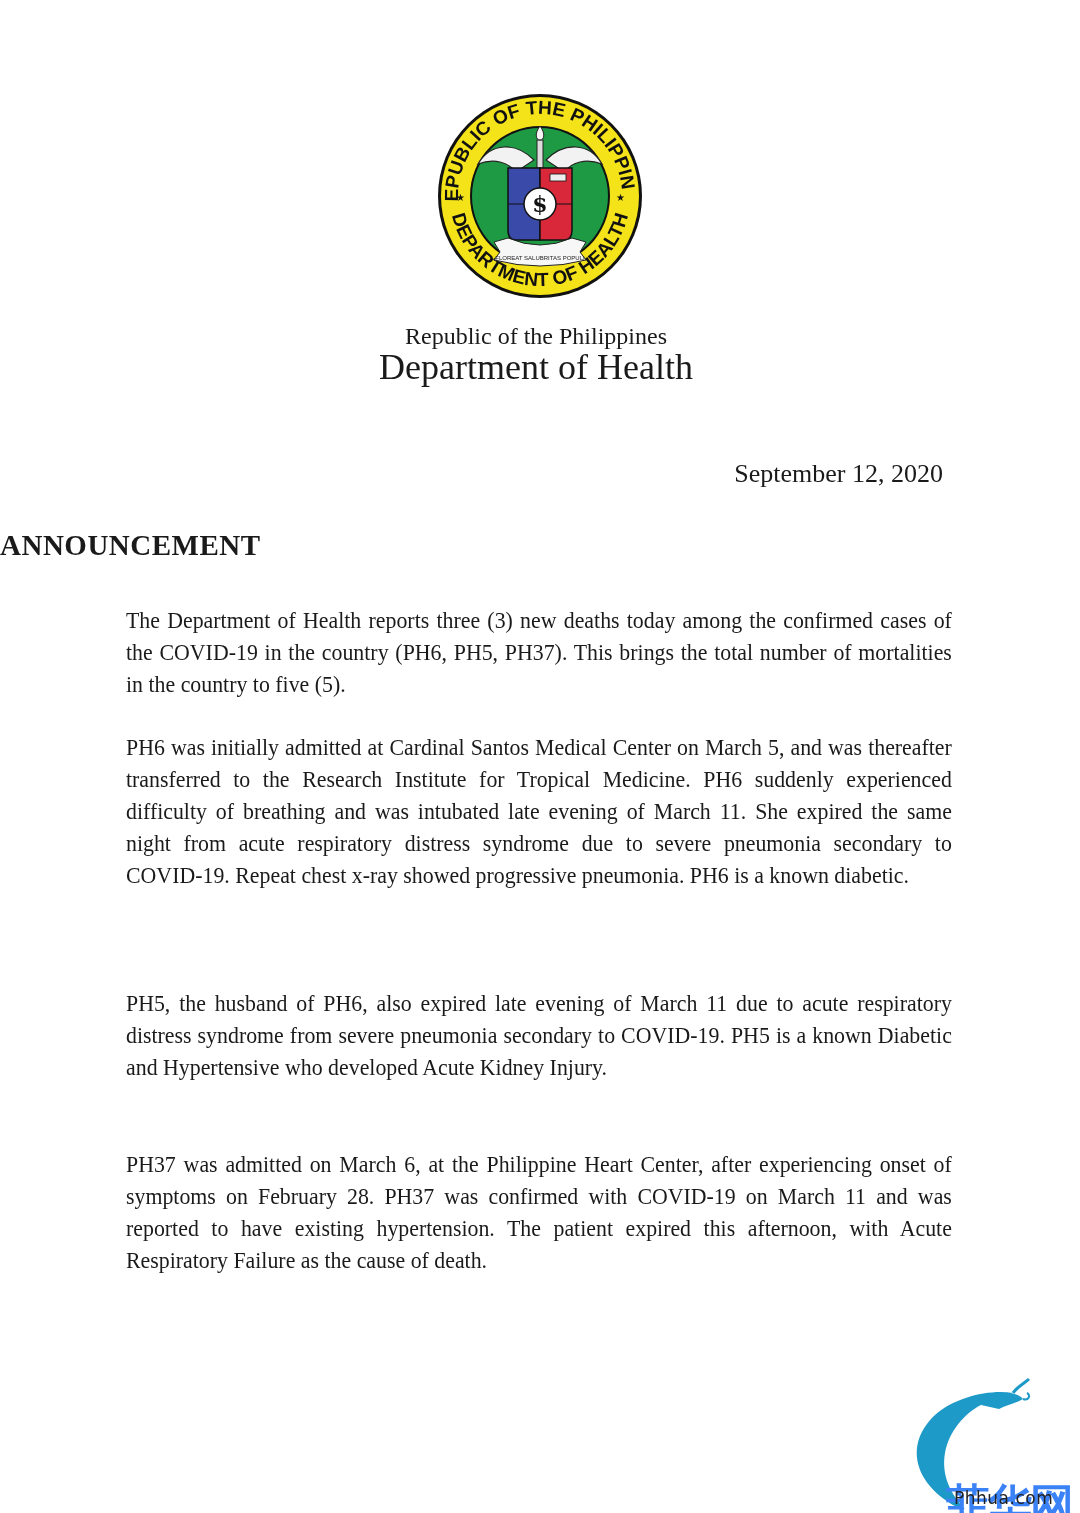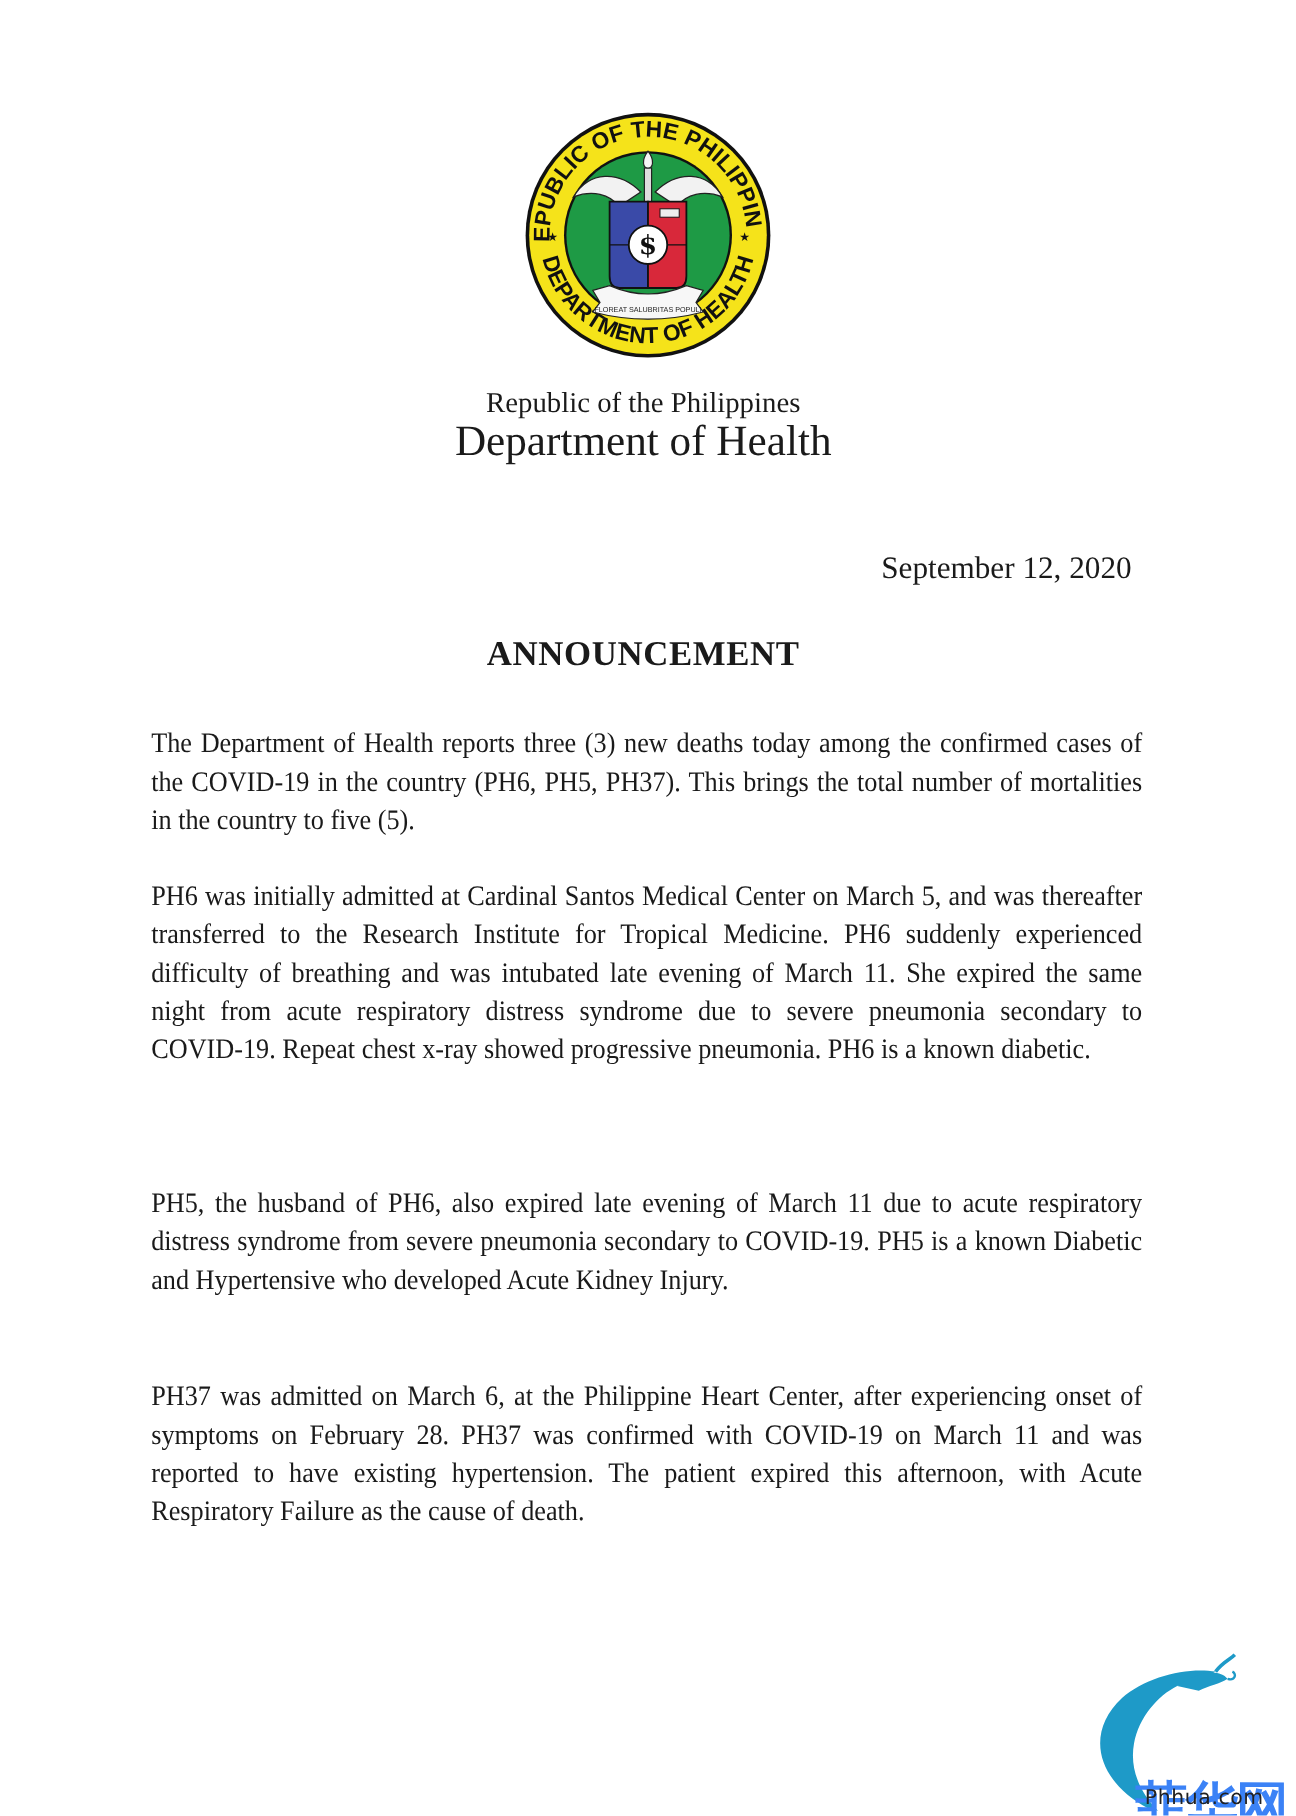--- a/index.html
+++ b/index.html
@@ -49,21 +49,21 @@
       top: 458px;
       right: 137px;
       font-size: 26px;
       line-height: 32px;
     }
     .title {
       position: absolute;
       top: 527px;
       left: 0;
       width: 1072px;
-      text-align: center;
+      text-align: left;
       font-weight: bold;
       font-size: 29px;
       line-height: 36px;
       letter-spacing: 0.5px;
     }
     .body-text {
       position: absolute;
       left: 126px;
       width: 826px;
       font-size: 23.5px;

